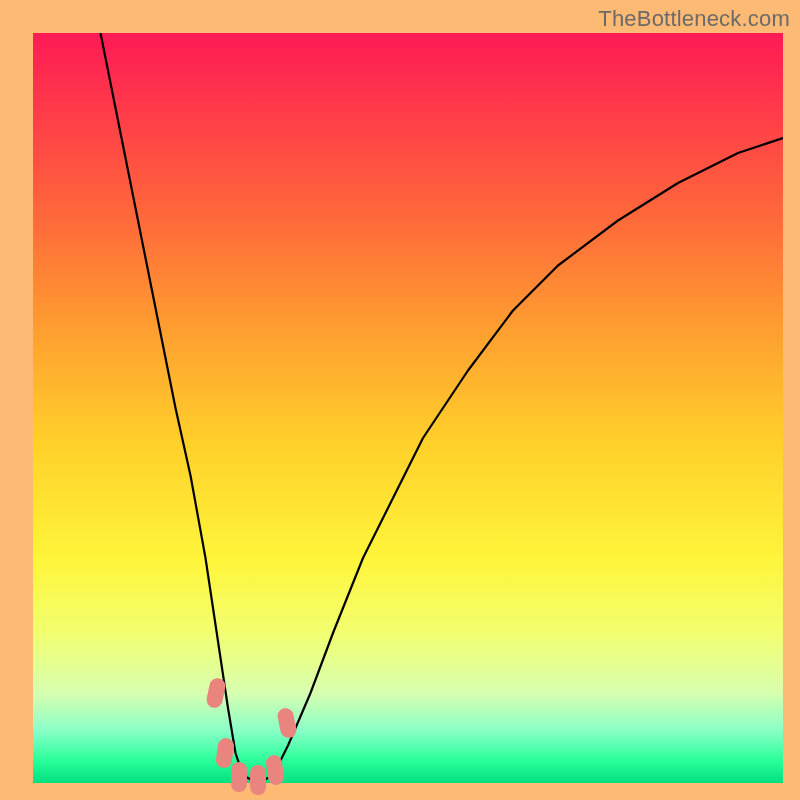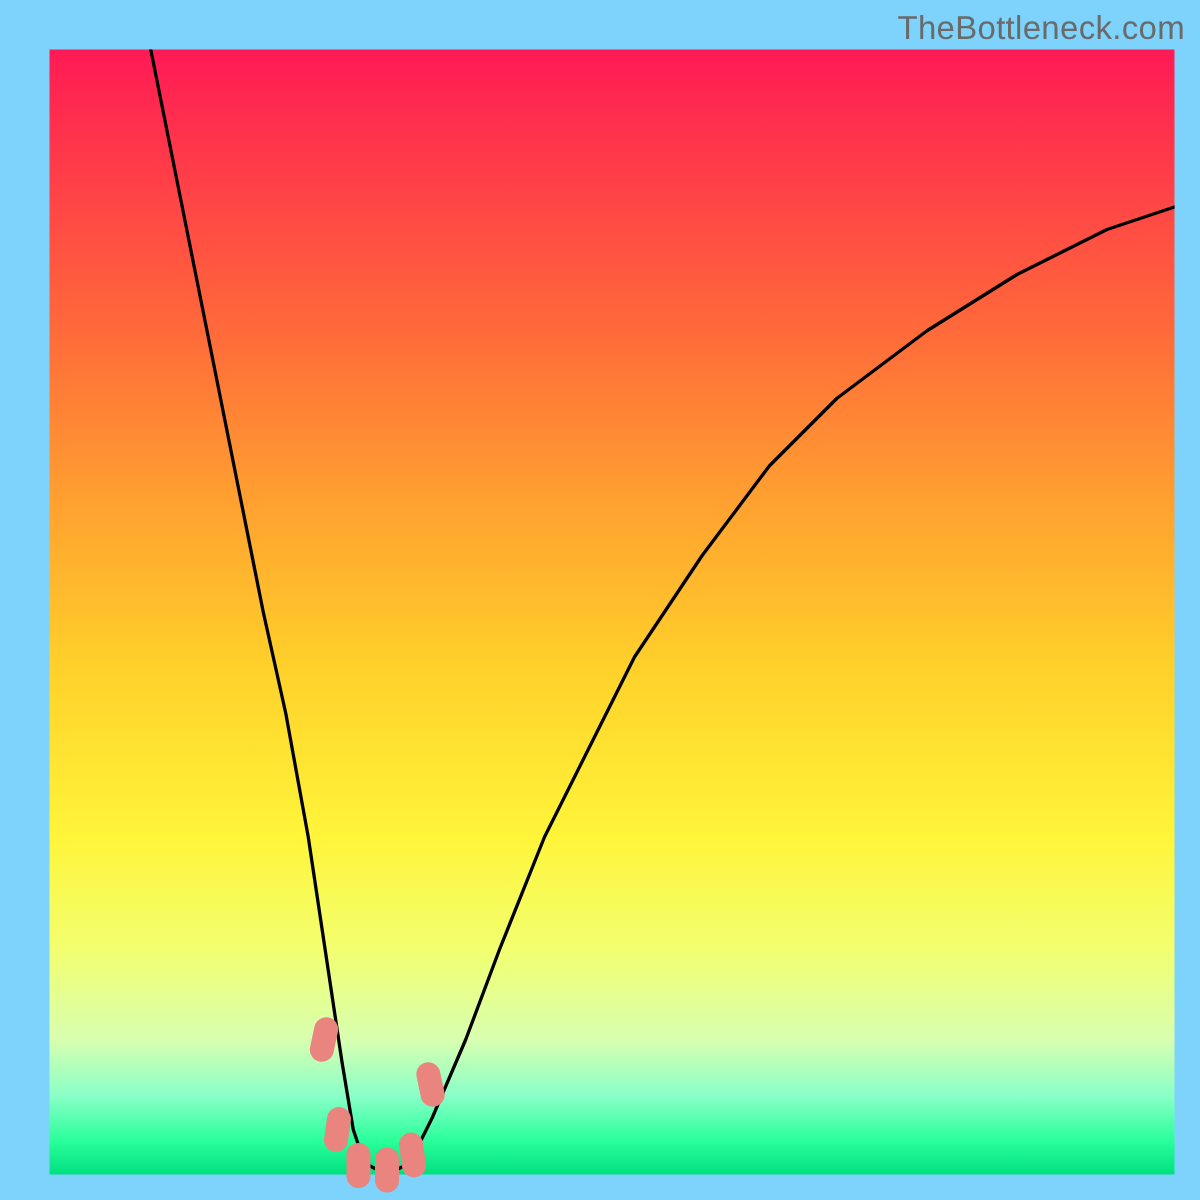--- a/index.html
+++ b/index.html
@@ -1,21 +1,21 @@
 <!DOCTYPE html>
 <html><head>
 <meta charset="utf-8">
 <style>
   * { margin: 0; padding: 0; box-sizing: border-box; }
   html, body { width: 800px; height: 800px; overflow: hidden; background: #000; }
   .frame {
     position: relative;
     width: 800px;
     height: 800px;
-    background: #7dd3fc;
+    background: #fdba74;
   }
   .plot-area {
     position: absolute;
     left: 33px;
     top: 33px;
     width: 750px;
     height: 750px;
     background: linear-gradient(
       to bottom,
       #ff1a55 0%,

